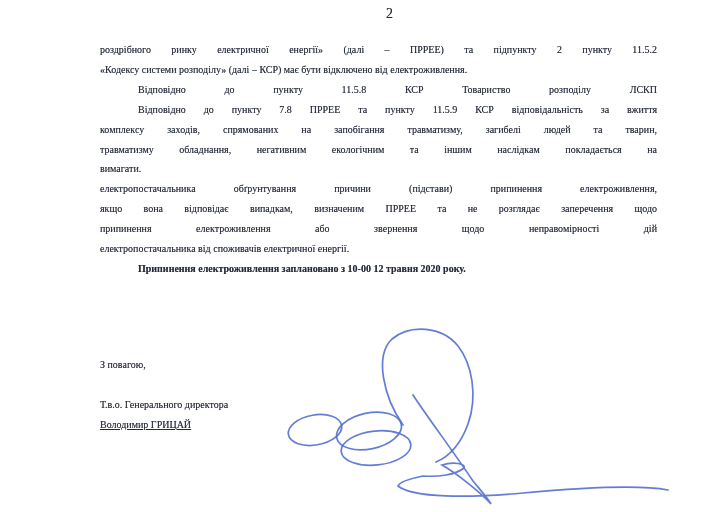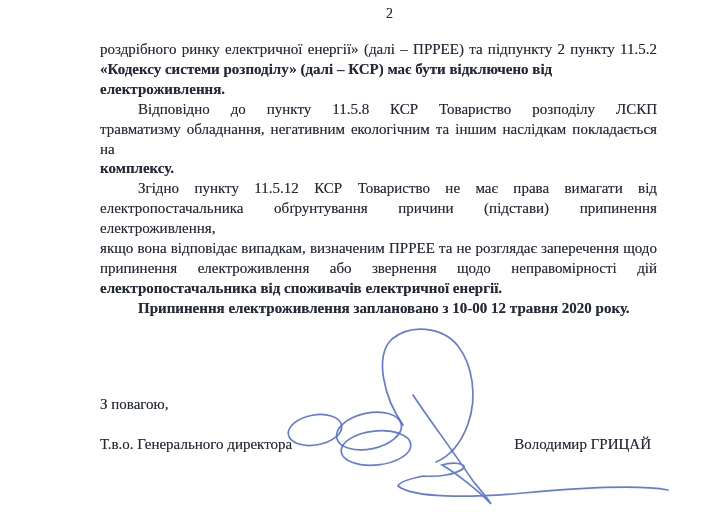--- a/index.html
+++ b/index.html
@@ -12,33 +12,33 @@
     overflow:hidden;
     box-shadow:0 0 4px rgba(0,0,0,.15);
     text-shadow:0 0 .45px rgba(44,50,68,.55); 
   }
   .page-number{
     position:absolute;left:386px;top:6px;
     font-size:14px;
   }
   .content{
     position:absolute;left:100px;top:40px;width:557px;
-    font-size:15px;line-height:19.9px;
+    font-size:10px;line-height:19.9px;
   }
   .line{white-space:normal;}
   .jline{text-align:justify;text-align-last:justify;}
-  .lline{text-align:left;font-weight:bold;}
+  .lline{text-align:left;}
   .indent{text-indent:38px;}
   .emphasis{font-weight:bold;text-indent:38px;}
   .closing{margin-top:76px;}
   .sign-row{
     margin-top:20px;
-    display:flex;justify-content:space-between;align-items:baseline;
+    display:flex;align-items:baseline;flex-direction:column;
   }
-  .signer-name{margin-right:6px;}
+  .signer-name{margin-right:6px;text-decoration:underline;}
   .signature-svg{
     position:absolute;left:258px;top:324px;width:420px;height:188px;
     pointer-events:none;
   }
   .signature-svg path,.signature-svg ellipse{
     fill:none;
     stroke:#4f6bce;
     stroke-width:1.7;
     stroke-linecap:round;
     opacity:.88;
@@ -56,26 +56,27 @@
     <div>
       <div class="line jline">роздрібного ринку електричної енергії» (далі – ПРРЕЕ) та підпункту 2 пункту 11.5.2</div>
       <div class="line lline">«Кодексу системи розподілу» (далі – КСР) має бути відключено від електроживлення.</div>
     </div>
 
     <div>
       <div class="line jline indent">Відповідно до пункту 11.5.8 КСР Товариство розподілу ЛСКП</div>
     </div>
 
     <div>
+      <div class="line jline indent">Відповідно до пункту 7.8 ПРРЕЕ та пункту 11.5.9 КСР відповідальність за вжиття</div>
+      <div class="line jline">комплексу заходів, спрямованих на запобігання травматизму, загибелі людей та тварин,</div>
       <div class="line jline">травматизму обладнання, негативним екологічним та іншим наслідкам покладається на</div>
-      <div class="line lline">комплексу.</div>
+      <div class="line lline">вимагати.</div>
     </div>
 
     <div>
-      <div class="line jline indent">Згідно пункту 11.5.12 КСР Товариство не має права вимагати від</div>
       <div class="line jline">електропостачальника обґрунтування причини (підстави) припинення електроживлення,</div>
       <div class="line jline">якщо вона відповідає випадкам, визначеним ПРРЕЕ та не розглядає заперечення щодо</div>
       <div class="line jline">припинення електроживлення або звернення щодо неправомірності дій</div>
       <div class="line lline">електропостачальника від споживачів електричної енергії.</div>
     </div>
 
     <div class="line lline emphasis">Припинення електроживлення заплановано з 10-00 12 травня 2020 року.</div>
 
     <div class="closing">З повагою,</div>
 

